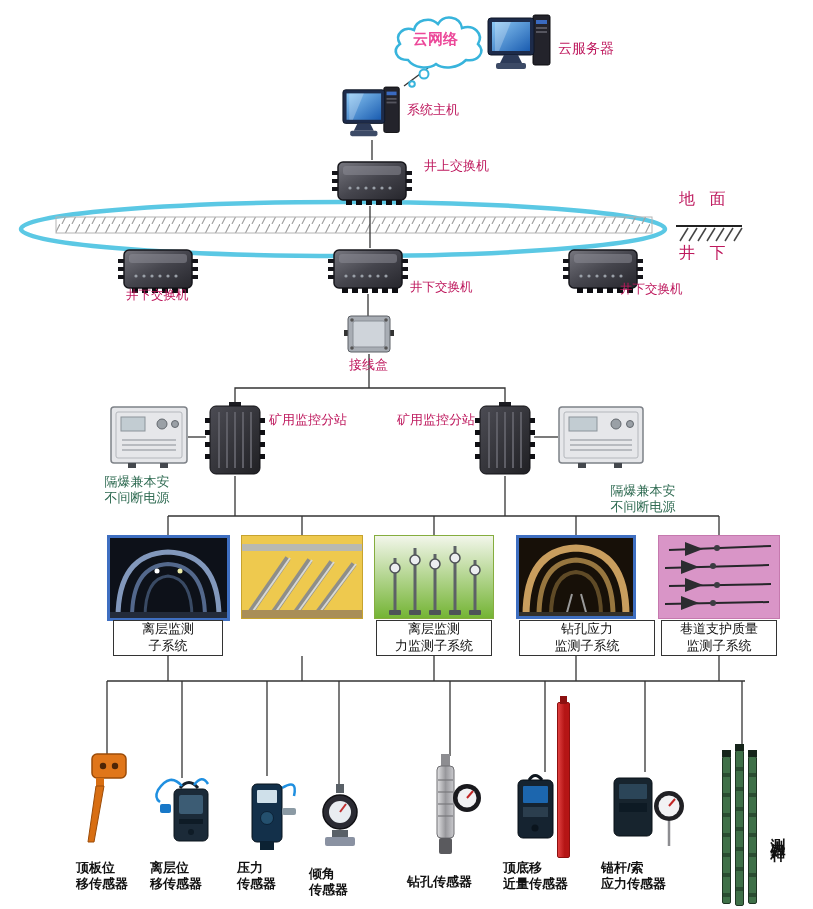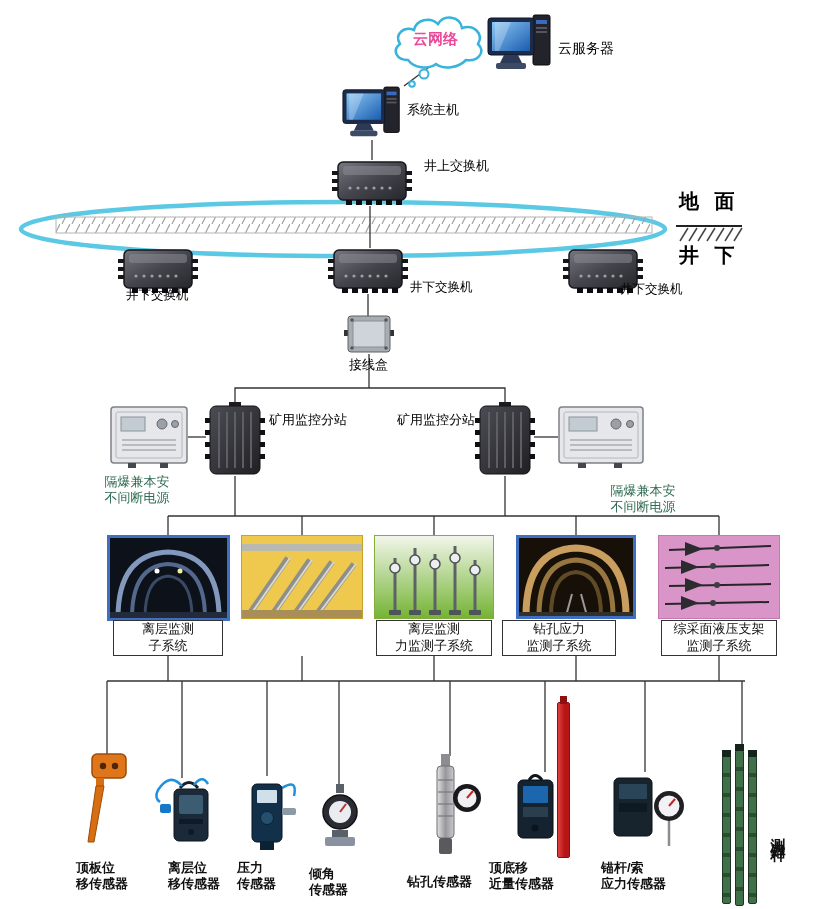--- a/index.html
+++ b/index.html
@@ -1,22 +1,22 @@
 <!DOCTYPE html>
 <html><head>
 <meta charset="utf-8">
 <style>
   *{margin:0;padding:0;box-sizing:border-box}
   html,body{background:#fff}
   body{font-family:"Liberation Sans","DejaVu Sans",sans-serif;color:#111}
   .canvas{position:relative;width:813px;height:909px;background:#fff;overflow:hidden}
   .overlay{position:absolute;left:0;top:0;z-index:0}
   .dev{position:absolute;z-index:2;line-height:0}
-  .lbl{position:absolute;z-index:3;font-size:13px;line-height:1.18;white-space:nowrap;color:#000000}
-  .lbl.big{font-size:20px;font-weight:bold;letter-spacing:5px}
+  .lbl{position:absolute;z-index:3;font-size:13px;line-height:1.18;white-space:nowrap;color:#be185d}
+  .lbl.big{font-size:16px;font-weight:normal;letter-spacing:5px}
   .lbl.small{font-size:12.5px}
   .cloud-label{position:absolute;z-index:4;color:#ec4899;font-weight:bold;font-size:15px}
   .pwr-lbl{position:absolute;z-index:3;color:#2f6b52;font-size:13px;line-height:1.25;text-align:center}
   .sub-img{position:absolute;z-index:2;overflow:hidden;line-height:0;background:#fff}
   .sub-lbl{position:absolute;z-index:3;border:1px solid #333;background:#fff;display:flex;flex-direction:column;
            align-items:center;justify-content:center;font-size:13px;line-height:1.3;text-align:right}
   .sen-lbl{position:absolute;z-index:3;font-size:13px;font-weight:700;text-align:left;line-height:1.25}
   .v-lbl{position:absolute;z-index:3;writing-mode:vertical-rl;font-size:15px;font-weight:bold;letter-spacing:3px}
   .red-pole{position:absolute;left:557px;top:702px;width:13px;height:156px;z-index:2;
             background:linear-gradient(90deg,#e04040,#b51515 60%);border:1px solid #8c0f0f;border-radius:2px}
@@ -459,21 +459,21 @@
       <path d="M7,78 Q7,12 57,10 Q107,12 107,78" stroke="#c99e5e" stroke-width="7" fill="none"></path>
       <path d="M20,78 Q20,24 57,22 Q94,24 94,78" stroke="#97763f" stroke-width="5" fill="none"></path>
       <path d="M32,78 Q32,36 57,34 Q82,36 82,78" stroke="#5f4a26" stroke-width="4" fill="none"></path>
       <g stroke="#9a9a9a" stroke-width="2">
           <line x1="47" y1="78" x2="53" y2="56"></line>
           <line x1="68" y1="78" x2="62" y2="56"></line>
         </g>
       <rect y="74" width="114" height="4" fill="#33302a"></rect>
     </svg>
   </div>
-  <div class="sub-lbl" style="left:502px;top:620px;width:114px;height:36px">
+  <div class="sub-lbl" style="left:519px;top:620px;width:136px;height:36px">
     <span>钻孔应力</span>
     <span>监测子系统</span>
   </div>
 
   <div class="sub-img" style="left:658px;top:535px;width:122px;height:84px;border:1px solid #c579ae">
     <svg width="120" height="82" viewBox="0 0 120 82">
       <rect width="120" height="82" fill="#d995c7"></rect>
       <g stroke="#26262a" stroke-width="2">
         <line x1="10" y1="14" x2="112" y2="10"></line>
           <line x1="6" y1="32" x2="110" y2="29"></line>
@@ -488,21 +488,21 @@
       </g>
       <g fill="#3c3c42">
         <circle cx="58" cy="12" r="3"></circle>
           <circle cx="54" cy="30" r="3"></circle>
           <circle cx="58" cy="49" r="3"></circle>
           <circle cx="54" cy="67" r="3"></circle>
       </g>
     </svg>
   </div>
   <div class="sub-lbl" style="left:661px;top:620px;width:116px;height:36px">
-    <span>综采面液压支架</span>
+    <span>巷道支护质量</span>
     <span>监测子系统</span>
   </div>
 
   <div class="dev" style="left:84px;top:752px">
     <svg width="48" height="92" viewBox="0 0 48 92">
       <rect x="8" y="2" width="34" height="24" rx="5" fill="#e0761a" stroke="#9c4c08" stroke-width="1.5"></rect>
       <circle cx="19" cy="14" r="3.2" fill="#4e2506"></circle>
         <circle cx="31" cy="14" r="3.2" fill="#4e2506"></circle>
       <rect x="12" y="26" width="8" height="8" fill="#d86e12"></rect>
       <polygon points="12,34 20,34 10,90 4,90" fill="#d86e12" stroke="#9c4c08" stroke-width="1"></polygon>
@@ -518,21 +518,21 @@
       <path d="M30,12 q9,-11 18,0" stroke="#16202a" stroke-width="3" fill="none"></path>
       <path d="M32,10 q-12,-14 -24,4 q-4,8 2,12" stroke="#1f8fe0" stroke-width="2.5" fill="none"></path>
       <path d="M44,9 q8,-11 14,-1" stroke="#1f8fe0" stroke-width="2.5" fill="none"></path>
       <rect x="24" y="13" width="34" height="52" rx="5" fill="#1b2a38" stroke="#0b141c"></rect>
       <rect x="29" y="19" width="24" height="19" rx="2" fill="#3c5c74"></rect>
       <rect x="29" y="43" width="24" height="5" fill="#0e1b26"></rect>
       <circle cx="41" cy="56" r="3" fill="#0e1b26"></circle>
       <rect x="10" y="28" width="11" height="9" rx="2" fill="#1878c8"></rect>
     </svg>
   </div>
-  <div class="sen-lbl" style="left:168px;top:860px;width:64px">
+  <div class="sen-lbl" style="left:150px;top:860px;width:64px">
     <span>离层位</span><br>
     <span>移传感器</span>
   </div>
 
   <div class="dev" style="left:238px;top:774px">
     <svg width="62" height="82" viewBox="0 0 62 82">
       <path d="M44,14 q16,-10 12,8" stroke="#1f8fe0" stroke-width="2.5" fill="none"></path>
       <rect x="14" y="10" width="30" height="58" rx="5" fill="#13304a" stroke="#07121c"></rect>
       <rect x="19" y="16" width="20" height="13" rx="1" fill="#cfe0ea"></rect>
       <circle cx="29" cy="44" r="6.5" fill="#24506e" stroke="#0c2236"></circle>
@@ -583,21 +583,21 @@
   <div class="dev" style="left:512px;top:770px">
     <svg width="46" height="72" viewBox="0 0 46 72">
       <path d="M17,10 q6,-9 13,0" stroke="#0d151d" stroke-width="3" fill="none"></path>
       <rect x="6" y="10" width="35" height="58" rx="5" fill="#152330" stroke="#070f16"></rect>
       <rect x="11" y="16" width="25" height="17" rx="1" fill="#1c66ae"></rect>
       <rect x="11" y="37" width="25" height="10" fill="#2b3e4e"></rect>
       <circle cx="23" cy="58" r="3.5" fill="#0a141d"></circle>
     </svg>
   </div>
   <div class="red-pole"></div>
-  <div class="sen-lbl" style="left:489px;top:860px;width:80px">
+  <div class="sen-lbl" style="left:503px;top:860px;width:80px">
     <span>顶底移</span><br>
     <span>近量传感器</span>
   </div>
 
   <div class="dev" style="left:610px;top:770px">
     <svg width="80" height="78" viewBox="0 0 80 78">
       <rect x="4" y="8" width="38" height="58" rx="5" fill="#17242e" stroke="#081016"></rect>
       <rect x="9" y="14" width="28" height="15" rx="1" fill="#2b4558"></rect>
       <rect x="9" y="33" width="28" height="9" fill="#0d1a24"></rect>
       <circle cx="59" cy="36" r="15" fill="#202024"></circle>

